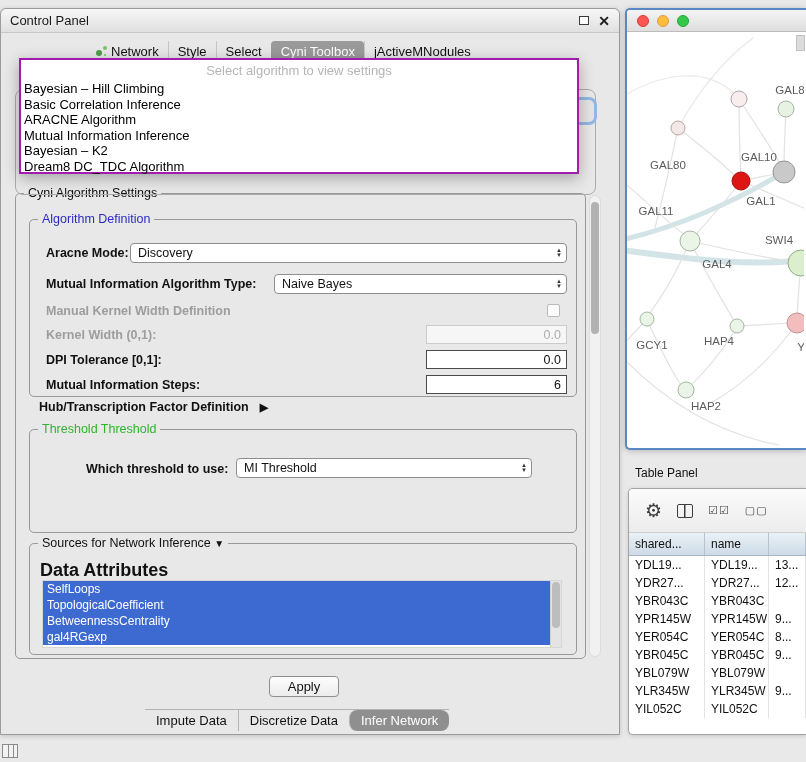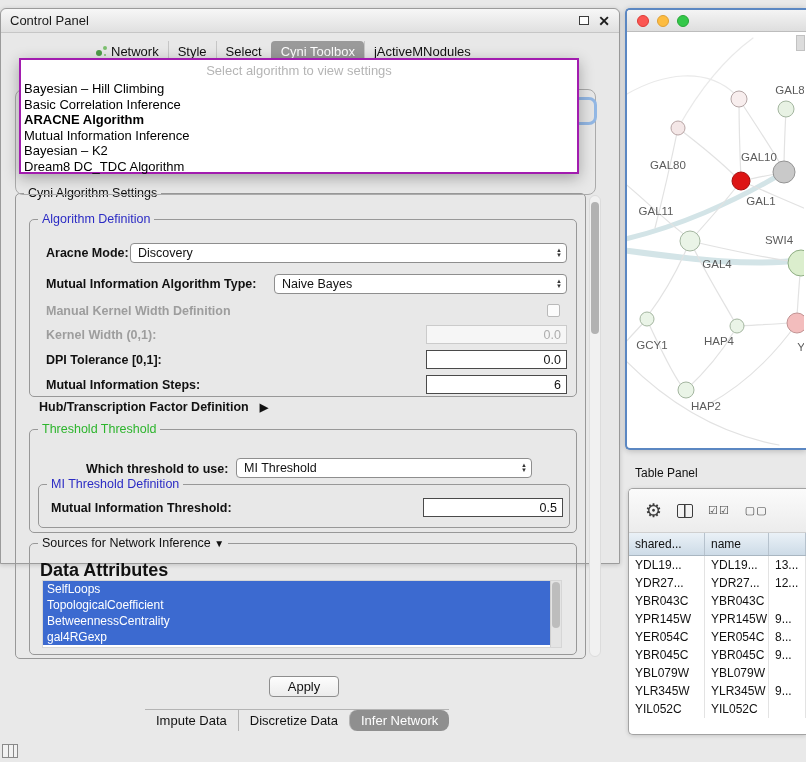--- a/index.html
+++ b/index.html
@@ -1,20 +1,20 @@
 <!DOCTYPE html>
 <html><head>
 <meta charset="utf-8">
 <style>
   *{box-sizing:border-box;margin:0;padding:0}
   html,body{width:806px;height:762px;overflow:hidden}
   body{position:relative;background:#e9e9e9;font-family:"Liberation Sans",sans-serif;color:#111}
 
   
-  .window-cp{position:absolute;left:0;top:8px;width:620px;height:556px;background:#e8e8e8;
+  .window-cp{position:absolute;left:0;top:8px;width:620px;height:727px;background:#e8e8e8;
     border:1px solid #9b9b9b;border-radius:6px 6px 0 0;box-shadow:0 1px 5px rgba(0,0,0,.18)}
   .cp-titlebar{position:absolute;left:0;right:0;top:0;height:24px;
     background:linear-gradient(#f7f7f7,#e0e0e0);border-bottom:1px solid #c6c6c6;
     border-radius:6px 6px 0 0;display:flex;align-items:center;padding:0 9px;font-size:13px;color:#1a1a1a}
   .cp-controls{margin-left:auto;display:flex;align-items:center;gap:9px}
   .float-icon{width:10px;height:9px;border:1.5px solid #3c3c3c;display:inline-block;background:#fdfdfd}
   .close-icon{font-size:14px;font-weight:bold;color:#1d1d1d;line-height:1}
 
   .cp-tabs{position:absolute;left:86px;top:31px;display:flex;align-items:center;height:22px;font-size:13px}
   .cp-tab{padding:3px 9px;white-space:nowrap;display:flex;align-items:center;color:#111}
@@ -29,21 +29,21 @@
   .combo-fragment{position:absolute;left:14px;top:80px;width:581px;height:106px;
     border:1px solid #ababab;border-radius:8px;z-index:1}
   .focus-frag{position:absolute;left:566px;top:88px;width:30px;height:28px;border:3px solid #92b7e4;
     border-radius:8px;background:#e4e4e4;z-index:2}
 
   
   .algo-popup{position:absolute;left:18px;top:49px;width:560px;height:116px;background:#fff;
     border:2px solid #a21caf;box-shadow:0 4px 14px rgba(0,0,0,.3);z-index:50;font-size:13px}
   .algo-placeholder{height:21px;line-height:21px;text-align:center;color:#b5b5b5}
   .algo-item{height:15.6px;line-height:15.6px;padding-left:3px;color:#000}
-  .algo-item.selected{font-weight:bold}
+  .algo-item.selected{font-weight:normal}
 
   
   .groupbox{position:absolute;border:1px solid #989898;border-radius:5px}
   .legend{position:absolute;top:-8px;left:8px;background:#e8e8e8;padding:0 4px;font-size:12.5px;white-space:nowrap;color:#111}
   .legend.blue{color:#2b2bc4}
   .legend.green{color:#2db52d}
   .lbl{position:absolute;font-size:12.5px;white-space:nowrap}
   .b{font-weight:bold}
   .dis{color:#9d9d9d}
 
@@ -218,27 +218,20 @@
 
     <span class="lbl b" style="left:56px;top:32px">Which threshold to use:</span>
     <div class="combo" style="left:206px;top:28px;width:296px">
       <span class="combo-val">MI Threshold</span>
       <span class="stepper">
           <i>▲</i>
           <i>▼</i>
         </span>
     </div>
 
-    <div class="groupbox" style="left:8px;top:54px;width:532px;height:44px">
-      <span class="legend blue">MI Threshold Definition</span>
-      <span class="lbl b" style="left:12px;top:16px">Mutual Information Threshold:</span>
-      <div class="field" style="left:384px;top:13px;width:140px">
-        <span>0.5</span>
-      </div>
-    </div>
   </div>
 
   <div class="groupbox" style="left:28px;top:534px;width:548px;height:112px">
     <span class="legend">
       <span>Sources for Network Inference</span>
       <span class="tri-down">▼</span>
     </span>
     <span class="attr-label" style="left:10px;top:16px">Data Attributes</span>
     <div class="attr-list">
       <div class="attr-item">SelfLoops</div>

